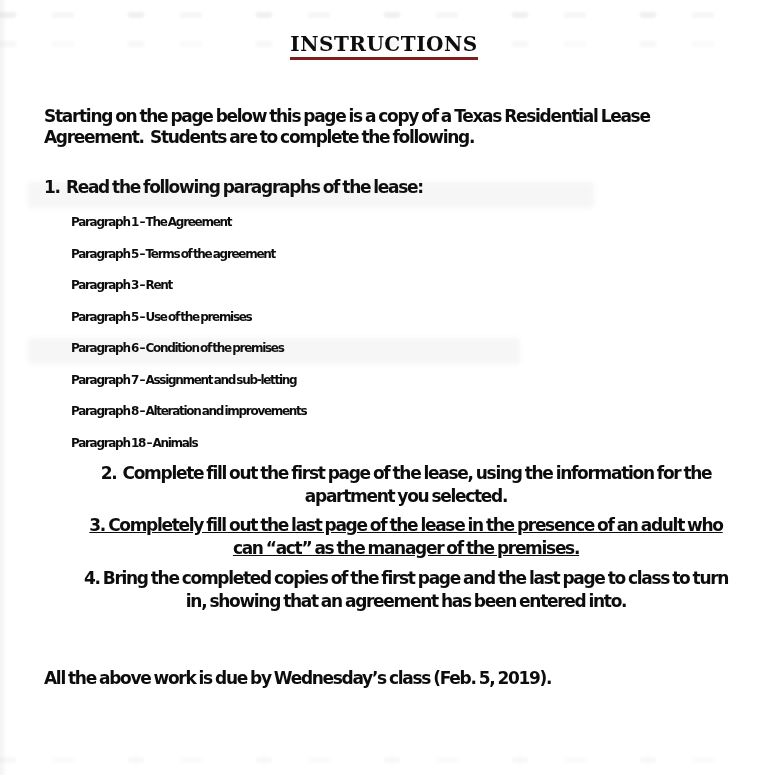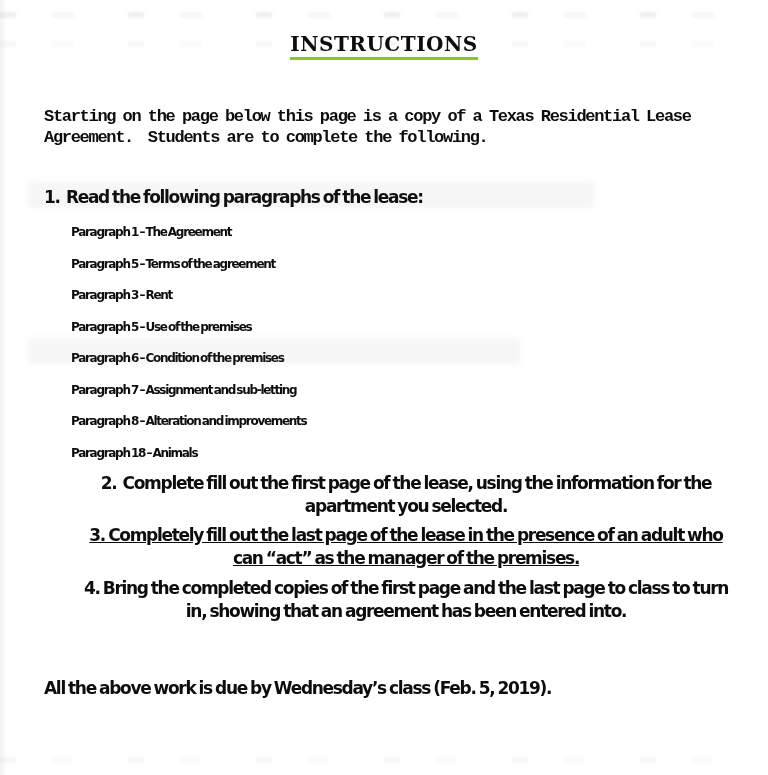--- a/index.html
+++ b/index.html
@@ -45,34 +45,34 @@
   .title {
     margin: 32px 0 0 0;
     text-align: center;
     font-family: "DejaVu Serif", serif;
     font-size: 20px;
     font-weight: bold;
     letter-spacing: 0.5px;
   }
   .title-text {
     display: inline-block;
-    border-bottom: 3px solid #84cc16;
+    border-bottom: 3px solid #7f1d1d;
     padding-bottom: 1px;
   }
   .content { padding-left: 44px; }
   .textline {
     margin: 0;
     white-space: pre;           
     font-size: 17px;
     line-height: 21px;
     letter-spacing: -1.3px;
     word-spacing: -1.5px;
   }
-  .intro { margin-top: 46px; font-family: Liberation Mono, monospace; }
-  .step1-heading { margin-top: 39px; }
+  .intro { margin-top: 46px; }
+  .step1-heading { margin-top: 29px; }
   .para-list { margin-top: 9px; padding-left: 27px; }
   .para-item {
     white-space: pre;
     font-size: 12px;
     line-height: 31.5px;
     letter-spacing: -1.3px;
     word-spacing: -1.5px;
   }
   .step { line-height: 22.5px; text-align: center; }
   .step2 { margin-top: 3px; }

